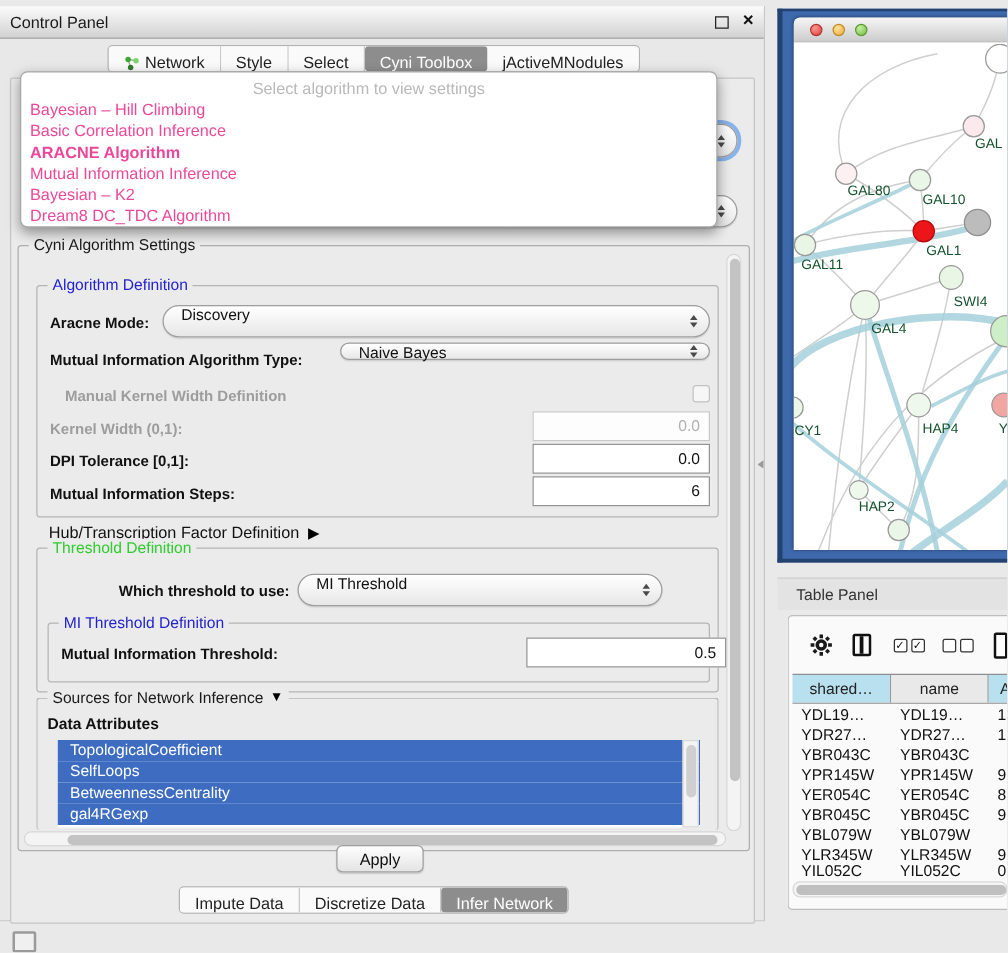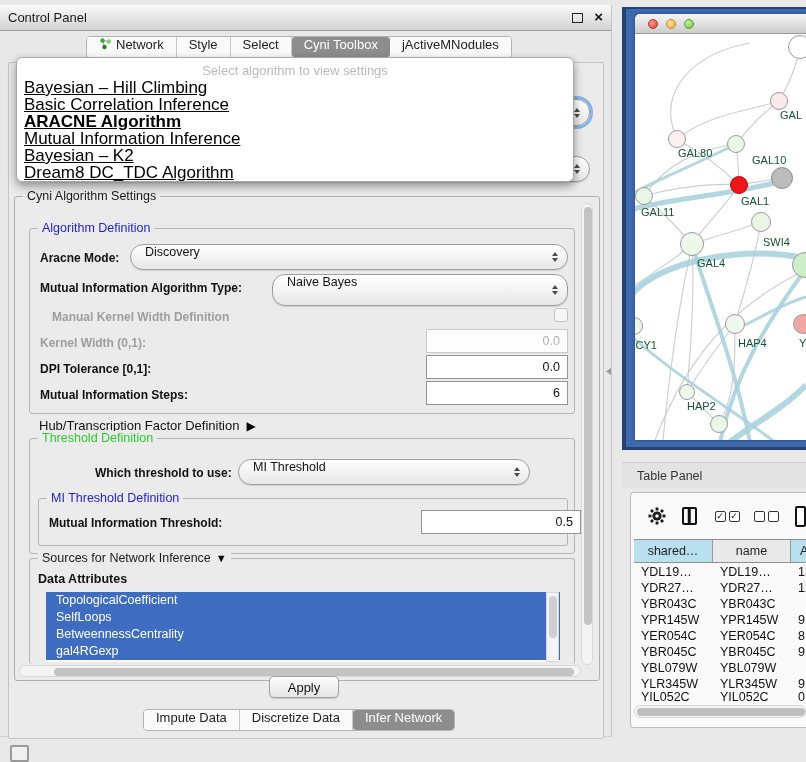--- a/index.html
+++ b/index.html
@@ -8,21 +8,21 @@
           font-family:"Liberation Sans","DejaVu Sans",sans-serif;color:#1a1a1a;background:#e9e9e9;}
 
   
   .cp{position:absolute;left:0;top:5px;width:612px;height:732px;background:#e8e8e8;border-right:1px solid #c6c6c6;border-bottom:1px solid #cfcfcf;}
   .cp-header{position:absolute;left:0;top:0;width:100%;height:26px;background:linear-gradient(#fbfbfb,#d2d2d2);border-bottom:1px solid #9e9e9e;display:flex;align-items:center;}
   .cp-title{font-size:13px;color:#1a1a1a;padding-left:8px;}
   .float-ico{position:absolute;right:28px;top:8px;width:11px;height:10px;border:1.5px solid #222;background:transparent;}
   .close-ico{position:absolute;right:8px;top:3px;font-size:15px;font-weight:bold;color:#111;}
 
   .tabstrip{position:absolute;display:flex;background:#fafafa;border:1px solid #b3b3b3;border-radius:4px;height:22px;align-items:stretch;overflow:hidden;}
-  .tab{display:flex;align-items:flex-start;gap:4px;padding:0 12px;font-size:13px;color:#222;border-right:1px solid #c8c8c8;background:#fafafa;white-space:nowrap;}
+  .tab{display:flex;align-items:flex-end;gap:4px;padding:0 12px;font-size:13px;color:#222;border-right:1px solid #c8c8c8;background:#fafafa;white-space:nowrap;}
   .tab:last-child{border-right:none;}
   .tab.sel{background:#8d8d8d;color:#fff;border-radius:3px;border-right:none;}
 
   .cp-body{position:absolute;left:8px;top:57px;width:596px;height:677px;border:1px solid #c5c5c5;background:#ebebeb;border-radius:2px;}
 
   
   .combo{position:absolute;border:1px solid #9e9e9e;border-radius:13px;background:linear-gradient(#ffffff,#e7e7e7);display:flex;font-size:12.5px;color:#111;padding:0 24px 0 14px;box-shadow:0 1px 1px rgba(0,0,0,.12);}
   .combo .arrows{position:absolute;right:9px;top:50%;transform:translateY(-50%);display:flex;flex-direction:column;gap:2px;}
   .tri-up{width:0;height:0;border-left:3.5px solid transparent;border-right:3.5px solid transparent;border-bottom:4.5px solid #4a4a4a;}
   .tri-dn{width:0;height:0;border-left:3.5px solid transparent;border-right:3.5px solid transparent;border-top:4.5px solid #4a4a4a;}
@@ -31,21 +31,21 @@
   .lbl{position:absolute;font-size:12px;font-weight:bold;color:#111;white-space:nowrap;}
   .lbl.dis{color:#9d9d9d;}
   .grp{position:absolute;border:1px solid #aeaeae;border-radius:3px;}
   .legend{position:absolute;top:-8px;left:8px;background:#ebebeb;padding:0 4px;font-size:12.5px;white-space:nowrap;display:flex;align-items:center;gap:5px;}
   .legend.blue{color:#2323cd;}
   .legend.green{color:#2ecc2e;}
 
   
   .popup{position:absolute;left:16px;top:52px;width:558px;height:125px;background:#fff;border:1px solid #a8a8a8;border-radius:6px;box-shadow:0 4px 10px rgba(0,0,0,.4);z-index:30;overflow:hidden;padding-top:4px;}
   .popup .ph{height:17px;line-height:17px;text-align:center;color:#b9b9b9;font-size:13px;}
-  .popup .it{height:17px;line-height:17px;font-size:17px;color:#000000;padding-left:7px;white-space:nowrap;text-decoration:underline;}
+  .popup .it{height:17px;line-height:17px;font-size:13px;color:#ec4899;padding-left:7px;white-space:nowrap;}
   .popup .it.b{font-weight:bold;}
 
   
   .datalist{position:absolute;background:#fff;overflow:hidden;}
   .datalist .li{height:17px;line-height:17px;background:#3d6cc0;color:#fff;font-size:12.5px;padding-left:10px;}
 
   
   .sb-track-v{position:absolute;background:#f4f4f4;border:1px solid #d8d8d8;border-radius:6px;}
   .sb-thumb{position:absolute;background:#c3c3c3;border-radius:5px;}
 
@@ -152,21 +152,21 @@
         <span class="lbl" style="left:10px;top:22px;">Aracne Mode:</span>
         <div class="combo" style="left:100px;top:15px;width:438px;height:26px;">
           <span>Discovery</span>
           <span class="arrows">
               <span class="tri-up"></span>
               <span class="tri-dn"></span>
             </span>
         </div>
 
         <span class="lbl" style="left:10px;top:52px;">Mutual Information Algorithm Type:</span>
-        <div class="combo" style="left:242px;top:45px;width:296px;height:32px;">
+        <div class="combo" style="left:242px;top:45px;width:296px;height:14px;">
           <span>Naive Bayes</span>
           <span class="arrows">
               <span class="tri-up"></span>
               <span class="tri-dn"></span>
             </span>
         </div>
 
         <span class="lbl dis" style="left:10px;top:81px;margin-left:12px;">Manual Kernel Width Definition</span>
         <span style="position:absolute;left:524px;top:79px;width:14px;height:14px;border:1px solid #c2c2c2;border-radius:3px;background:#f6f6f6;"></span>
 
@@ -311,21 +311,21 @@
         <span class="node" style="left:157px;top:217px;width:26px;height:26px;background:#cdeec6;"></span>
         <span class="node" style="left:45px;top:197px;width:24px;height:24px;background:#edf8ea;"></span>
         <span class="node" style="left:-10px;top:282px;width:18px;height:18px;background:#eaf6e7;"></span>
         <span class="node" style="left:90px;top:279px;width:20px;height:20px;background:#eef8ec;"></span>
         <span class="node" style="left:158px;top:279px;width:20px;height:20px;background:#f2a6a4;"></span>
         <span class="node" style="left:44px;top:349px;width:16px;height:16px;background:#eef8ec;"></span>
         <span class="node" style="left:75px;top:380px;width:18px;height:18px;background:#eaf6e7;"></span>
 
         <span class="nlabel" style="left:145px;top:74px;">GAL</span>
         <span class="nlabel" style="left:43px;top:112px;">GAL80</span>
-        <span class="nlabel" style="left:117px;top:119px;">GAL10</span>
+        <span class="nlabel" style="left:103px;top:119px;">GAL10</span>
         <span class="nlabel" style="left:106px;top:160px;">GAL1</span>
         <span class="nlabel" style="left:6px;top:171px;">GAL11</span>
         <span class="nlabel" style="left:128px;top:201px;">SWI4</span>
         <span class="nlabel" style="left:62px;top:222px;">GAL4</span>
         <span class="nlabel" style="left:-8px;top:304px;">GCY1</span>
         <span class="nlabel" style="left:103px;top:302px;">HAP4</span>
         <span class="nlabel" style="left:164px;top:302px;">Y</span>
         <span class="nlabel" style="left:52px;top:365px;">HAP2</span>
       </div>
     </div>

